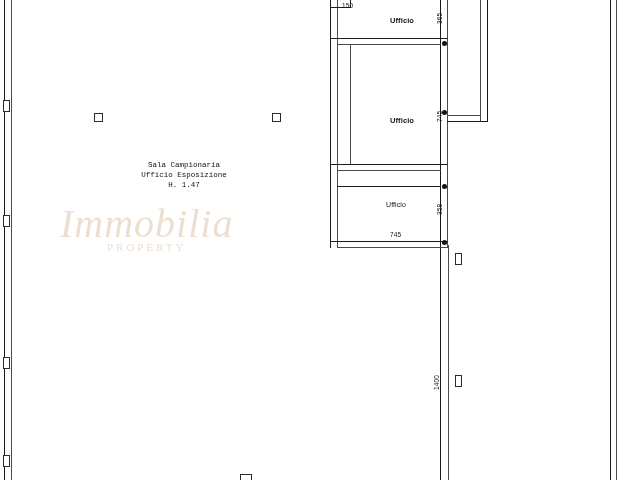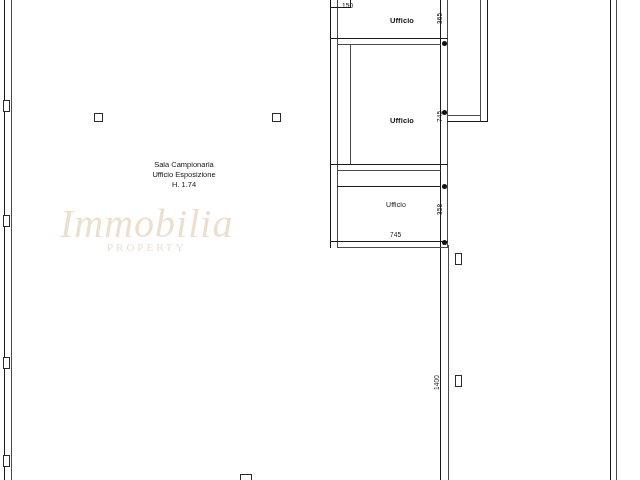--- a/index.html
+++ b/index.html
@@ -74,20 +74,21 @@
     font-size: 6.5px;
   }
 
   .title-block {
     position: absolute;
     text-align: center;
     transform: translateX(-50%);
     line-height: 10px;
     font-size: 7.5px;
     color: #141414;
+    font-family: Liberation Mono, monospace;
   }
 
   
   .watermark {
     position: absolute;
     left: 60px;
     top: 200px;
     font-family: "Liberation Serif", serif;
     font-size: 40px;
     font-style: italic;
@@ -181,16 +182,16 @@
 
   <div class="lbl dim rot" style="left:436px; top:215px;">358</div>
 
   <div class="lbl dim" style="left:390px; top:231px;">745</div>
 
   <div class="lbl dim rot" style="left:433px; top:390px;">1400</div>
 
   <div class="title-block" style="left:184px; top:160px;">
     <div>Sala Campionaria</div>
     <div>Ufficio Esposizione</div>
-    <div>H. 1.74</div>
+    <div>H. 1.47</div>
   </div>
 
 </div>
 
 </body></html>

